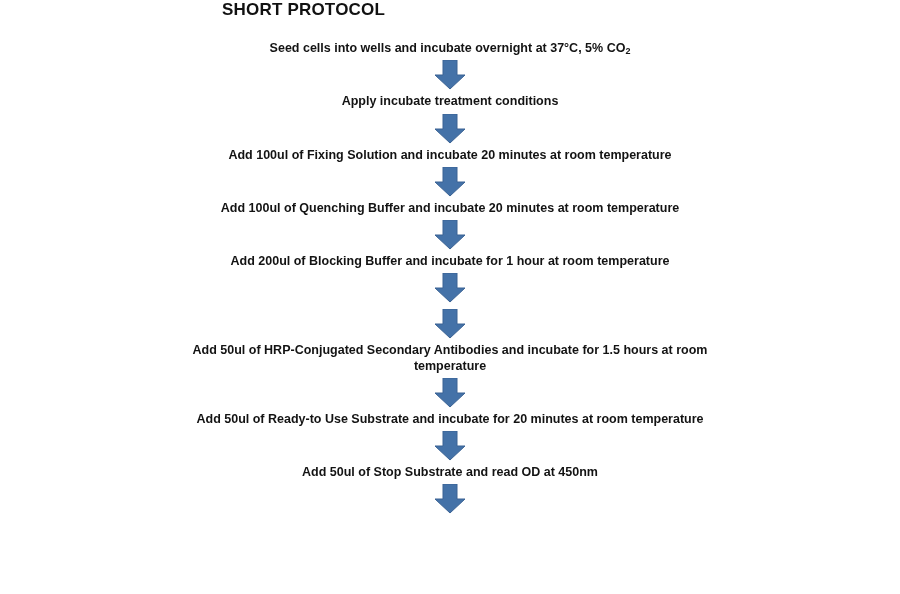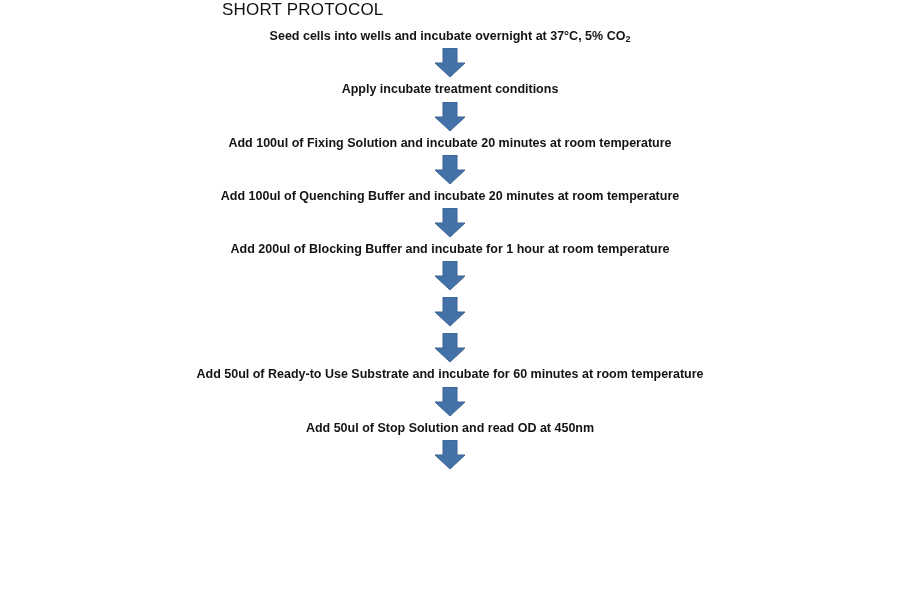--- a/index.html
+++ b/index.html
@@ -17,29 +17,29 @@
   .page {
     position: relative;
     width: 900px;
     height: 594px;
   }
   .title {
     position: absolute;
     left: 222px;
     top: 0px;
     font-size: 17px;
-    font-weight: normal;
+    font-weight: bold;
     letter-spacing: 0.2px;
     color: #111111;
     white-space: nowrap;
   }
   .flow {
     position: absolute;
     left: 180px;
-    top: 28px;
+    top: 40px;
     width: 540px;
     display: flex;
     flex-direction: column;
     align-items: center;
   }
   .step {
     width: 540px;
     text-align: center;
     font-size: 12.5px;
     font-weight: bold;
@@ -99,32 +99,33 @@
 
     <svg class="arrow" viewBox="0 0 34 30">
       <polygon points="10,0 24,0 24,15 32,15 17,29 2,15 10,15" fill="#4472a8" stroke="#3b6394" stroke-width="1"></polygon>
     </svg>
 
 
     <svg class="arrow" viewBox="0 0 34 30">
       <polygon points="10,0 24,0 24,15 32,15 17,29 2,15 10,15" fill="#4472a8" stroke="#3b6394" stroke-width="1"></polygon>
     </svg>
 
+    <div class="step">Add 50ul of HRP-Conjugated Secondary Antibodies and incubate for 1.5 hours at room temperature</div>
 
     <svg class="arrow" viewBox="0 0 34 30">
       <polygon points="10,0 24,0 24,15 32,15 17,29 2,15 10,15" fill="#4472a8" stroke="#3b6394" stroke-width="1"></polygon>
     </svg>
 
-    <div class="step">Add 50ul of Ready-to Use Substrate and incubate for 60 minutes at room temperature</div>
+    <div class="step">Add 50ul of Ready-to Use Substrate and incubate for 20 minutes at room temperature</div>
 
     <svg class="arrow" viewBox="0 0 34 30">
       <polygon points="10,0 24,0 24,15 32,15 17,29 2,15 10,15" fill="#4472a8" stroke="#3b6394" stroke-width="1"></polygon>
     </svg>
 
-    <div class="step">Add 50ul of Stop Solution and read OD at 450nm</div>
+    <div class="step">Add 50ul of Stop Substrate and read OD at 450nm</div>
 
     <svg class="arrow" viewBox="0 0 34 30">
       <polygon points="10,0 24,0 24,15 32,15 17,29 2,15 10,15" fill="#4472a8" stroke="#3b6394" stroke-width="1"></polygon>
     </svg>
 
 
   </div>
 </div>
 
 </body></html>

